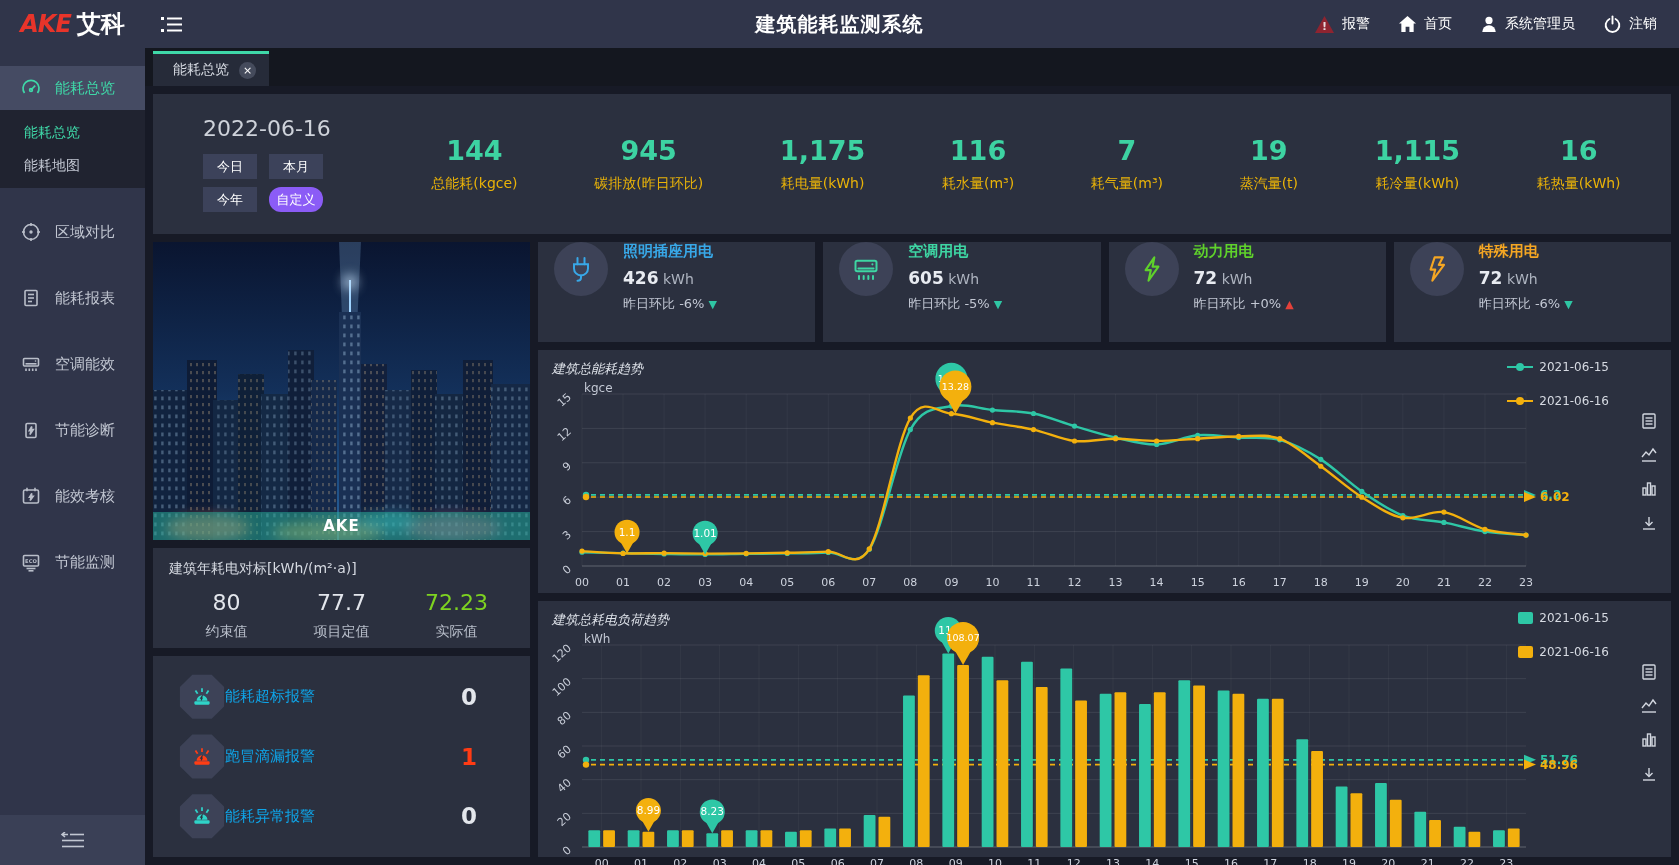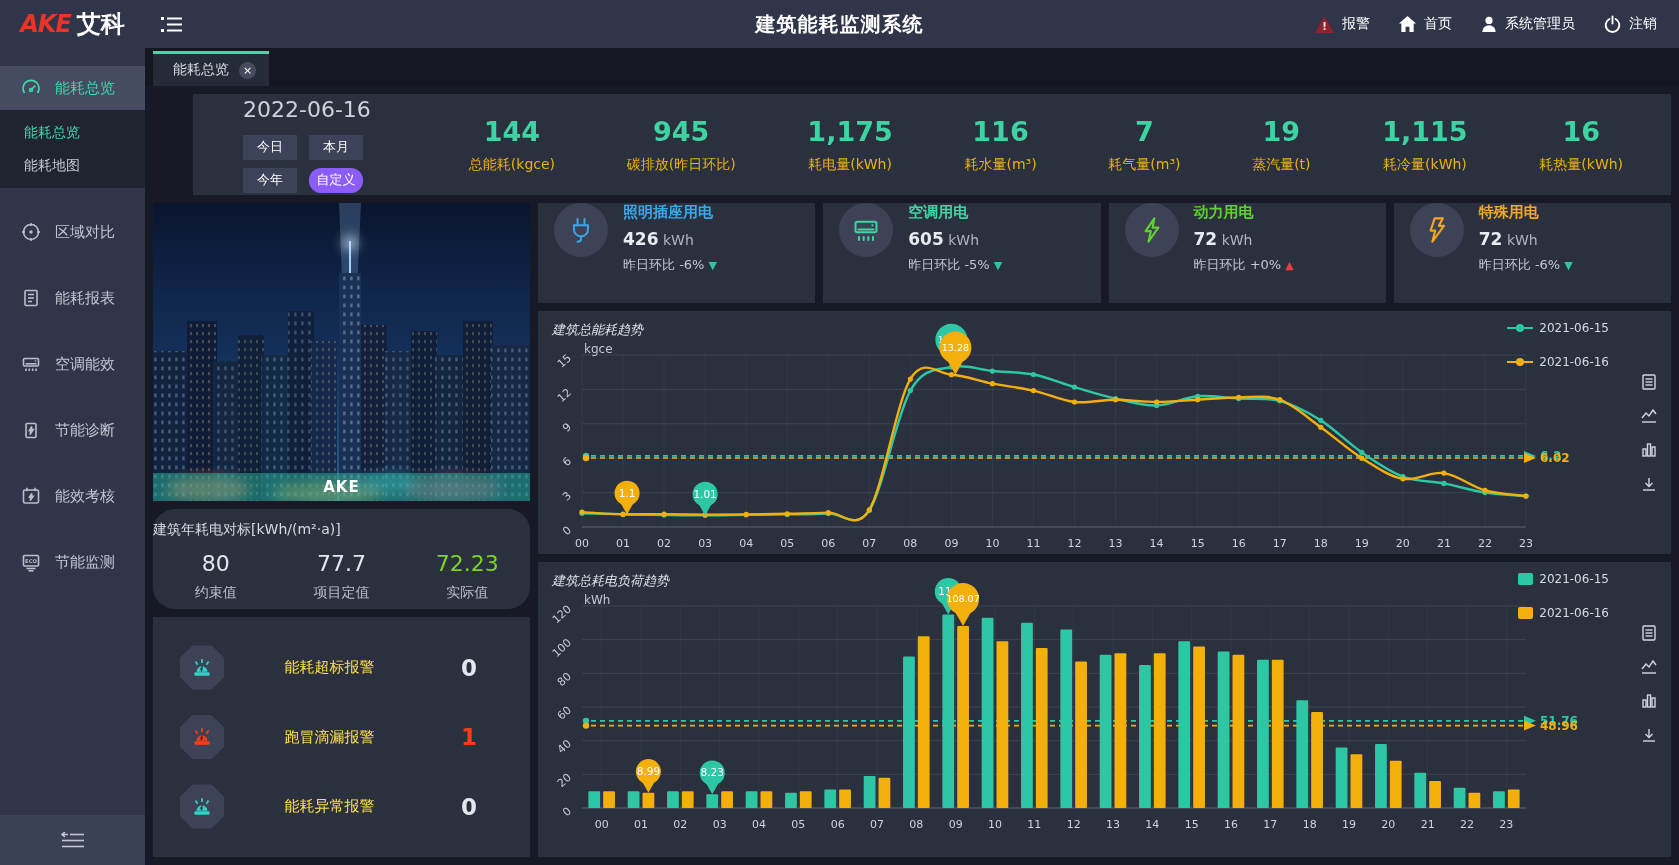--- a/index.html
+++ b/index.html
@@ -28,51 +28,51 @@
   .collapse-bar { position:absolute; bottom:0; left:0; right:0; height:50px; background:#3a4056; display:flex; align-items:center; justify-content:center; cursor:pointer; }
 
   
   .main { position:absolute; left:145px; top:48px; right:0; bottom:0; }
   .tabbar { height:38px; background:#14171f; display:flex; align-items:flex-end; padding-left:8px; }
   .tab { height:35px; background:#262b39; border-top:3px solid #3fd8a8; display:flex; align-items:center; gap:10px; padding:0 13px 0 20px; font-size:14px; color:#d6dae2; cursor:pointer; }
   .tab-close { width:17px; height:17px; border-radius:50%; background:#454b5c; color:#fff; font-size:11px; line-height:17px; text-align:center; cursor:pointer; }
   .content { position:absolute; top:38px; left:0; right:0; bottom:0; padding:8px; display:flex; flex-direction:column; gap:8px; }
 
   
-  .header-panel { height:101px; background:#2b303f; flex:none; display:flex; align-items:center;margin-left:40px; }
+  .header-panel { height:140px; background:#2b303f; flex:none; display:flex; align-items:center; }
   .date-block { width:240px; padding-left:50px; flex:none; }
   .date-text { font-size:22px; color:#ced2da; margin-bottom:13px; }
   .range-buttons { display:grid; grid-template-columns:54px 54px; gap:8px 12px; }
   .range-btn { height:25px; background:#3c425a; color:#fff; font-size:13px; border:none; display:flex; align-items:center; justify-content:center; cursor:pointer; font-family:inherit; }
   .range-btn.active { background:#8b5cf6;border-radius:12px; }
   .stats { flex:1; display:flex; justify-content:space-around; padding-right:12px; }
   .stat { text-align:center; }
   .stat-value { font-size:27px; font-weight:bold; color:#3dd3a2; margin-bottom:9px; }
   .stat-label { font-size:14px; color:#eab308; }
 
   
   .body-row { flex:1; display:flex; gap:8px; min-height:0; }
   .left-col { width:377px; flex:none; display:flex; flex-direction:column; gap:8px; }
   .right-col { flex:1; display:flex; flex-direction:column; gap:8px; min-width:0; }
 
   .city-card { height:298px; flex:none; position:relative; background:#0b1630; overflow:hidden; }
   .city-caption { position:absolute; left:0; right:0; bottom:0; height:28px; background:rgba(40,180,155,0.5); display:flex; align-items:center; justify-content:center; color:#fff; font-weight:bold; font-size:15px; letter-spacing:1px; }
 
-  .benchmark { height:100px; flex:none; background:#2b303f; padding:12px 0;border-radius:22px; }
+  .benchmark { height:100px; flex:none; background:#2b303f; padding:12px 16px; }
   .benchmark-title { font-size:14px; color:#d6dae2; margin-bottom:12px; }
   .benchmark-vals { display:flex; }
   .bench-item { flex:1; text-align:center; }
   .bench-value { font-size:22px; color:#e3e6ec; margin-bottom:8px; }
   .bench-value.green { color:#7ed321; }
   .bench-label { font-size:14px; color:#b9bfcb; }
 
   .alarm-panel { flex:1; background:#2b303f; display:flex; flex-direction:column; justify-content:space-evenly; padding:4px 26px; }
   .alarm-row { display:flex; align-items:center; }
   .alarm-badge { width:46px; height:46px; background:#3d4257; clip-path:polygon(29% 2%,71% 2%,98% 29%,98% 71%,71% 98%,29% 98%,2% 71%,2% 29%); display:flex; align-items:center; justify-content:center; flex:none; }
-  .alarm-label { flex:1; text-align:center; font-size:15px; color:#fde047; }
+  .alarm-label { flex:1; font-size:15px; color:#0ea5e9; }
   .alarm-count { width:70px; text-align:center; font-size:23px; font-weight:bold; color:#e3e6ec; }
   .alarm-count.alert { color:#ff3b14; }
 
   
   .cards-row { height:100px; flex:none; display:flex; gap:8px; }
   .info-card { flex:1; background:#2b303f; display:flex; gap:15px; padding-left:16px; min-width:0; }
   .card-icon { width:54px; height:54px; border-radius:50%; background:#3d4257; display:flex; align-items:center; justify-content:center; flex:none; }
   .card-body { display:flex; flex-direction:column; gap:7px; }
   .card-title { font-size:15px; font-weight:bold; }
   .c-blue { color:#38a8e8; } .c-teal { color:#3ed6a3; } .c-green { color:#5fd22b; } .c-orange { color:#f5a623; }

